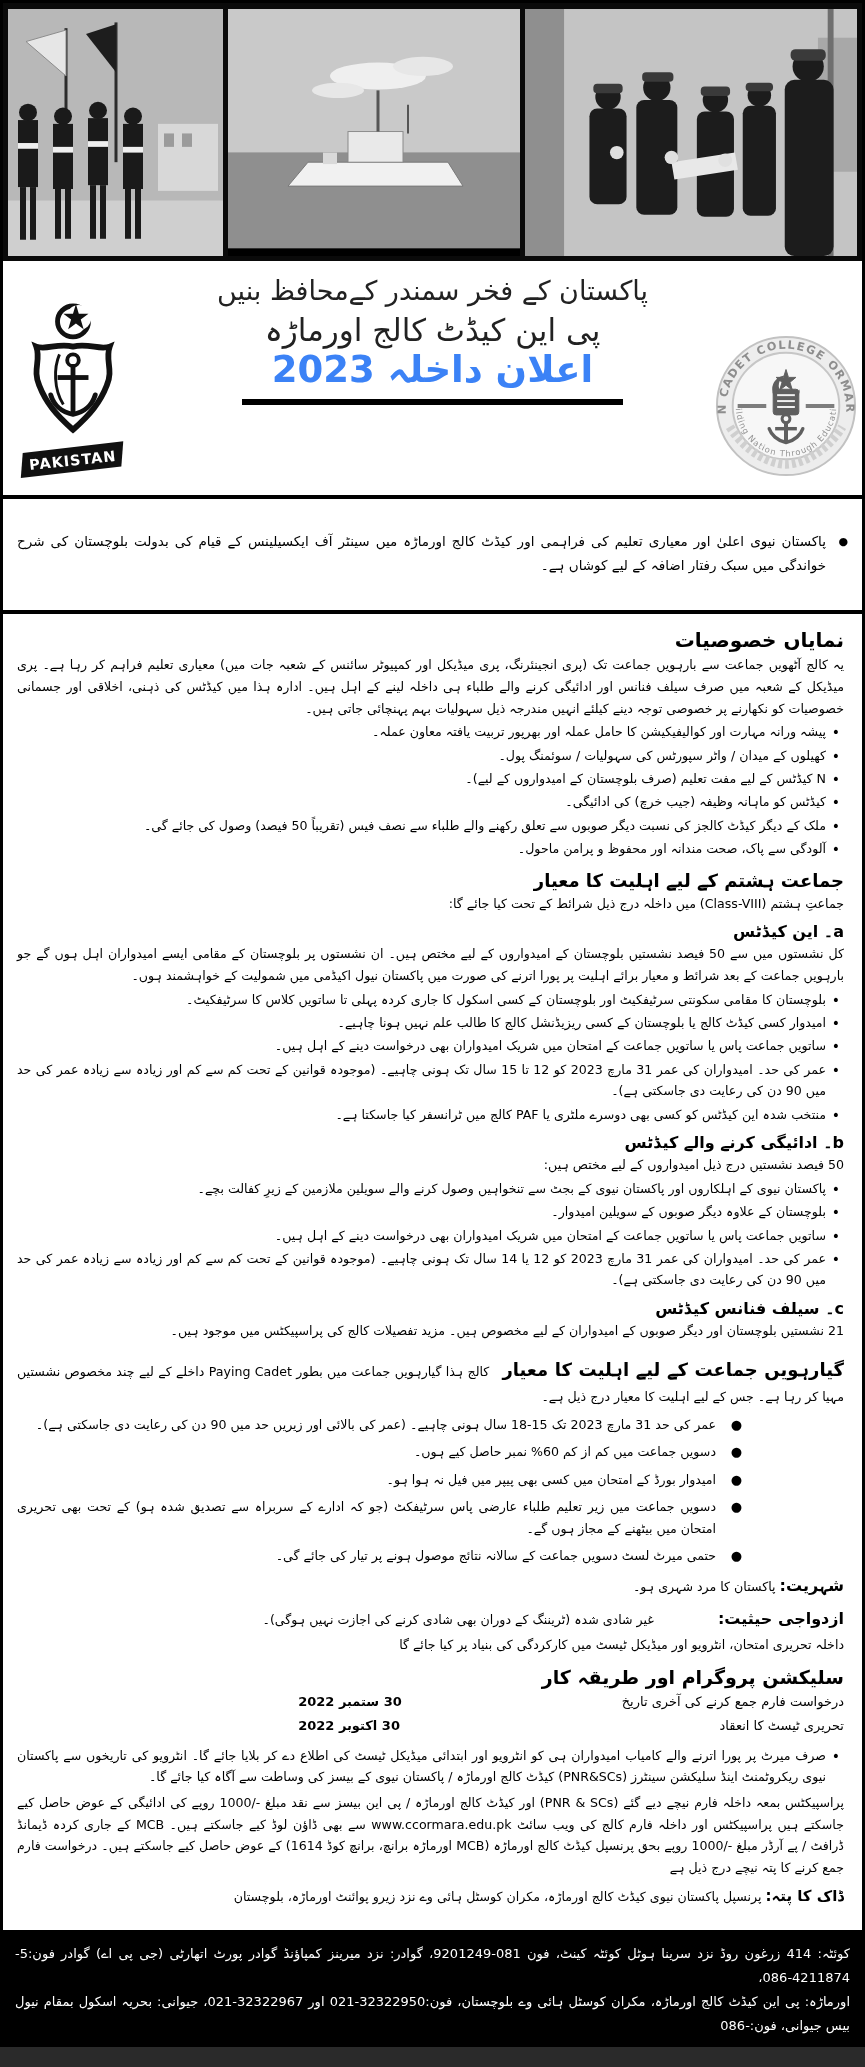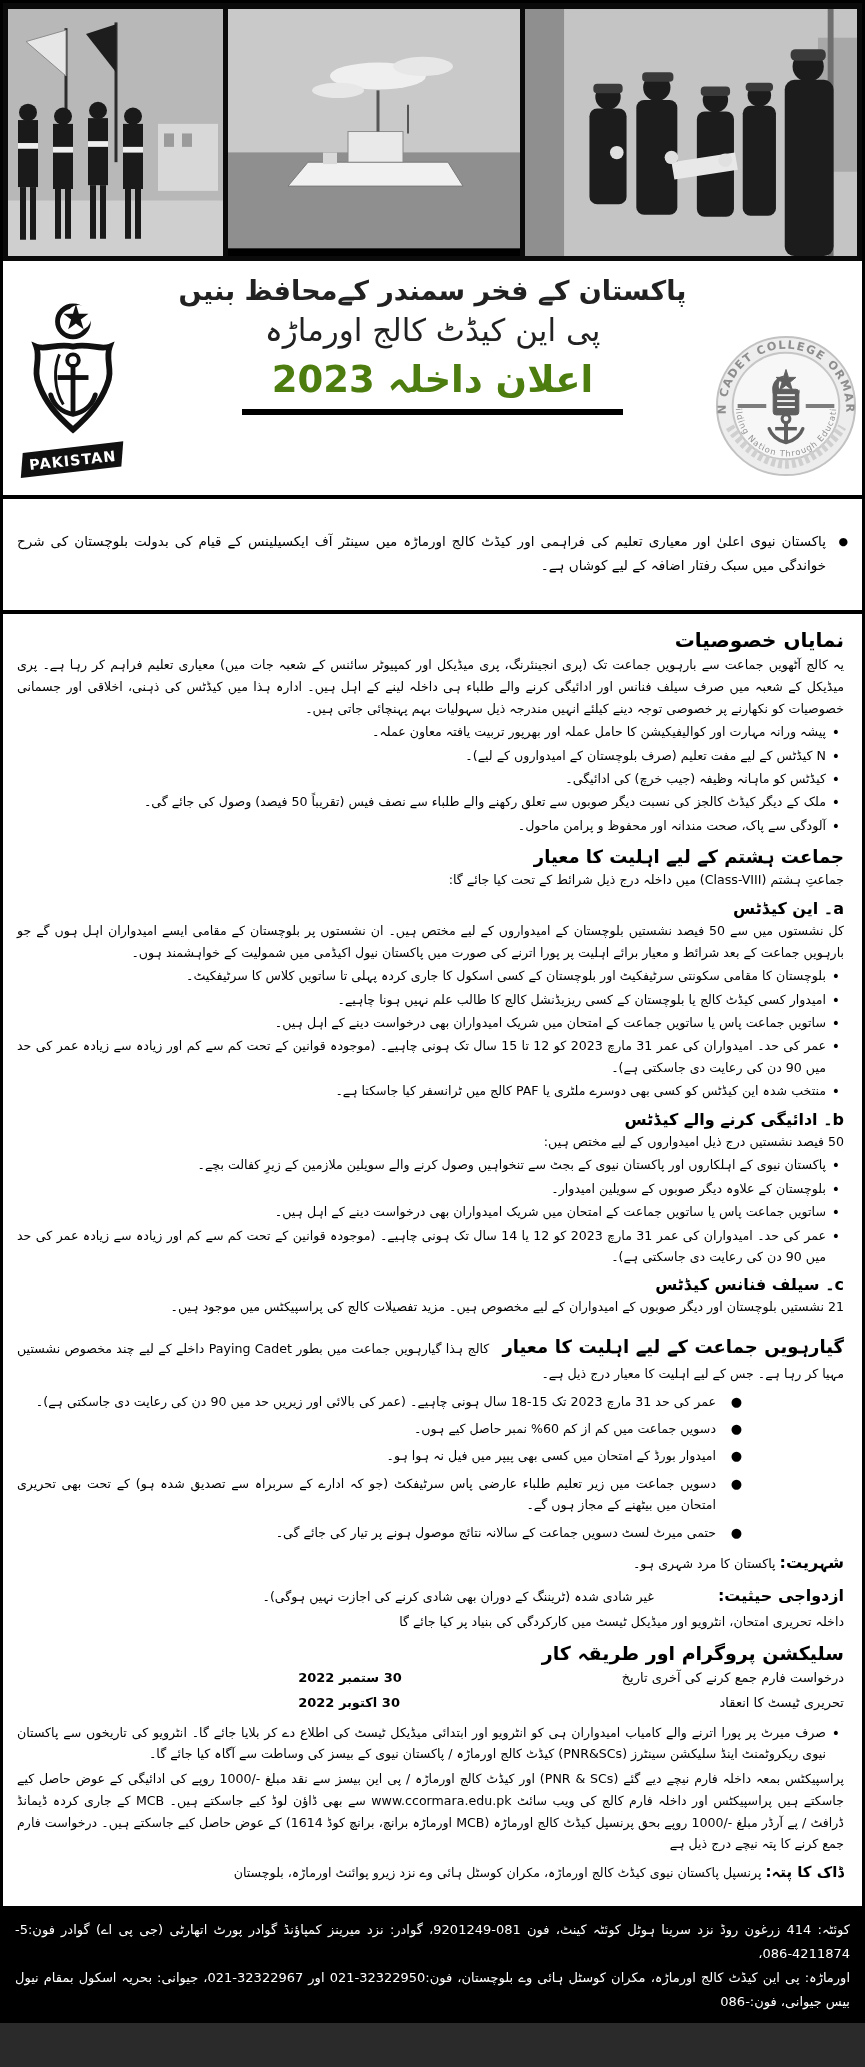--- a/index.html
+++ b/index.html
@@ -11,23 +11,23 @@
   
   .photo-strip{display:flex;background:#0a0a0a;height:258px;gap:5px;padding:6px 5px 5px 5px;box-sizing:border-box;}
   .photo{position:relative;overflow:hidden;background:#9a9a9a;}
   .photo svg{display:block;width:100%;height:100%;}
   .photo-parade{flex:0 0 215px;}
   .photo-ship{flex:0 0 292px;}
   .photo-cadets{flex:1;}
   
   .header{position:relative;height:234px;}
   .header-text{text-align:center;direction:rtl;padding-top:14px;}
-  .h-line1{font-size:27px;font-weight:bold;color:#222;letter-spacing:.5px;}
+  .h-line1{font-size:27px;font-weight:normal;color:#222;letter-spacing:.5px;}
   .h-line2{font-size:31px;font-weight:normal;color:#222;margin-top:6px;}
-  .h-line3{display:inline-block;font-size:37px;font-weight:900;color:#4d7c0f;margin-top:10px;
+  .h-line3{display:inline-block;font-size:37px;font-weight:900;color:#3b82f6;
            border-bottom:6px solid #000;padding:0 30px 8px 30px;}
   .crest{position:absolute;left:12px;top:34px;width:116px;height:196px;}
   .seal{position:absolute;right:2px;top:64px;width:148px;height:162px;}
   
   .rule{height:4px;background:#000;}
   .intro{direction:rtl;padding:8px 36px 10px 14px;}
   .intro li{list-style:none;position:relative;font-size:13.5px;line-height:1.75;text-align:justify;margin:7px 0;}
   .intro li::before{content:"●";position:absolute;right:-22px;top:2px;font-size:11px;}
   
   .bodytext{direction:rtl;padding:4px 18px 10px 14px;}
@@ -199,20 +199,21 @@
     <li>پاکستان نیوی اعلیٰ اور معیاری تعلیم کی فراہمی اور کیڈٹ کالج اورماڑہ میں سینٹر آف ایکسیلینس کے قیام کی بدولت بلوچستان کی شرح خواندگی میں سبک رفتار اضافہ کے لیے کوشاں ہے۔</li>
   </ul>
   <div class="rule"></div>
 
   <div class="bodytext">
 
     <div class="sec-heading">نمایاں خصوصیات</div>
     <div class="para">یہ کالج آٹھویں جماعت سے بارہویں جماعت تک (پری انجینئرنگ، پری میڈیکل اور کمپیوٹر سائنس کے شعبہ جات میں) معیاری تعلیم فراہم کر رہا ہے۔ پری میڈیکل کے شعبہ میں صرف سیلف فنانس اور ادائیگی کرنے والے طلباء ہی داخلہ لینے کے اہل ہیں۔ ادارہ ہذا میں کیڈٹس کی ذہنی، اخلاقی اور جسمانی خصوصیات کو نکھارنے پر خصوصی توجہ دینے کیلئے انہیں مندرجہ ذیل سہولیات بہم پہنچائی جاتی ہیں۔</div>
     <ul class="blist">
       <li>پیشہ ورانہ مہارت اور کوالیفیکیشن کا حامل عملہ اور بھرپور تربیت یافتہ معاون عملہ۔</li>
+      <li>کھیلوں کے میدان / واٹر سپورٹس کی سہولیات / سوئمنگ پول۔</li>
       <li>N کیڈٹس کے لیے مفت تعلیم (صرف بلوچستان کے امیدواروں کے لیے)۔</li>
       <li>کیڈٹس کو ماہانہ وظیفہ (جیب خرچ) کی ادائیگی۔</li>
       <li>ملک کے دیگر کیڈٹ کالجز کی نسبت دیگر صوبوں سے تعلق رکھنے والے طلباء سے نصف فیس (تقریباً 50 فیصد) وصول کی جائے گی۔</li>
       <li>آلودگی سے پاک، صحت مندانہ اور محفوظ و پرامن ماحول۔</li>
     </ul>
 
     <div class="sec-heading" style="font-size:18px;">جماعت ہشتم کے لیے اہلیت کا معیار</div>
     <div class="para">جماعتِ ہشتم (Class-VIII) میں داخلہ درج ذیل شرائط کے تحت کیا جائے گا:</div>
 
     <div class="sub-heading">a۔ این کیڈٹس</div>

